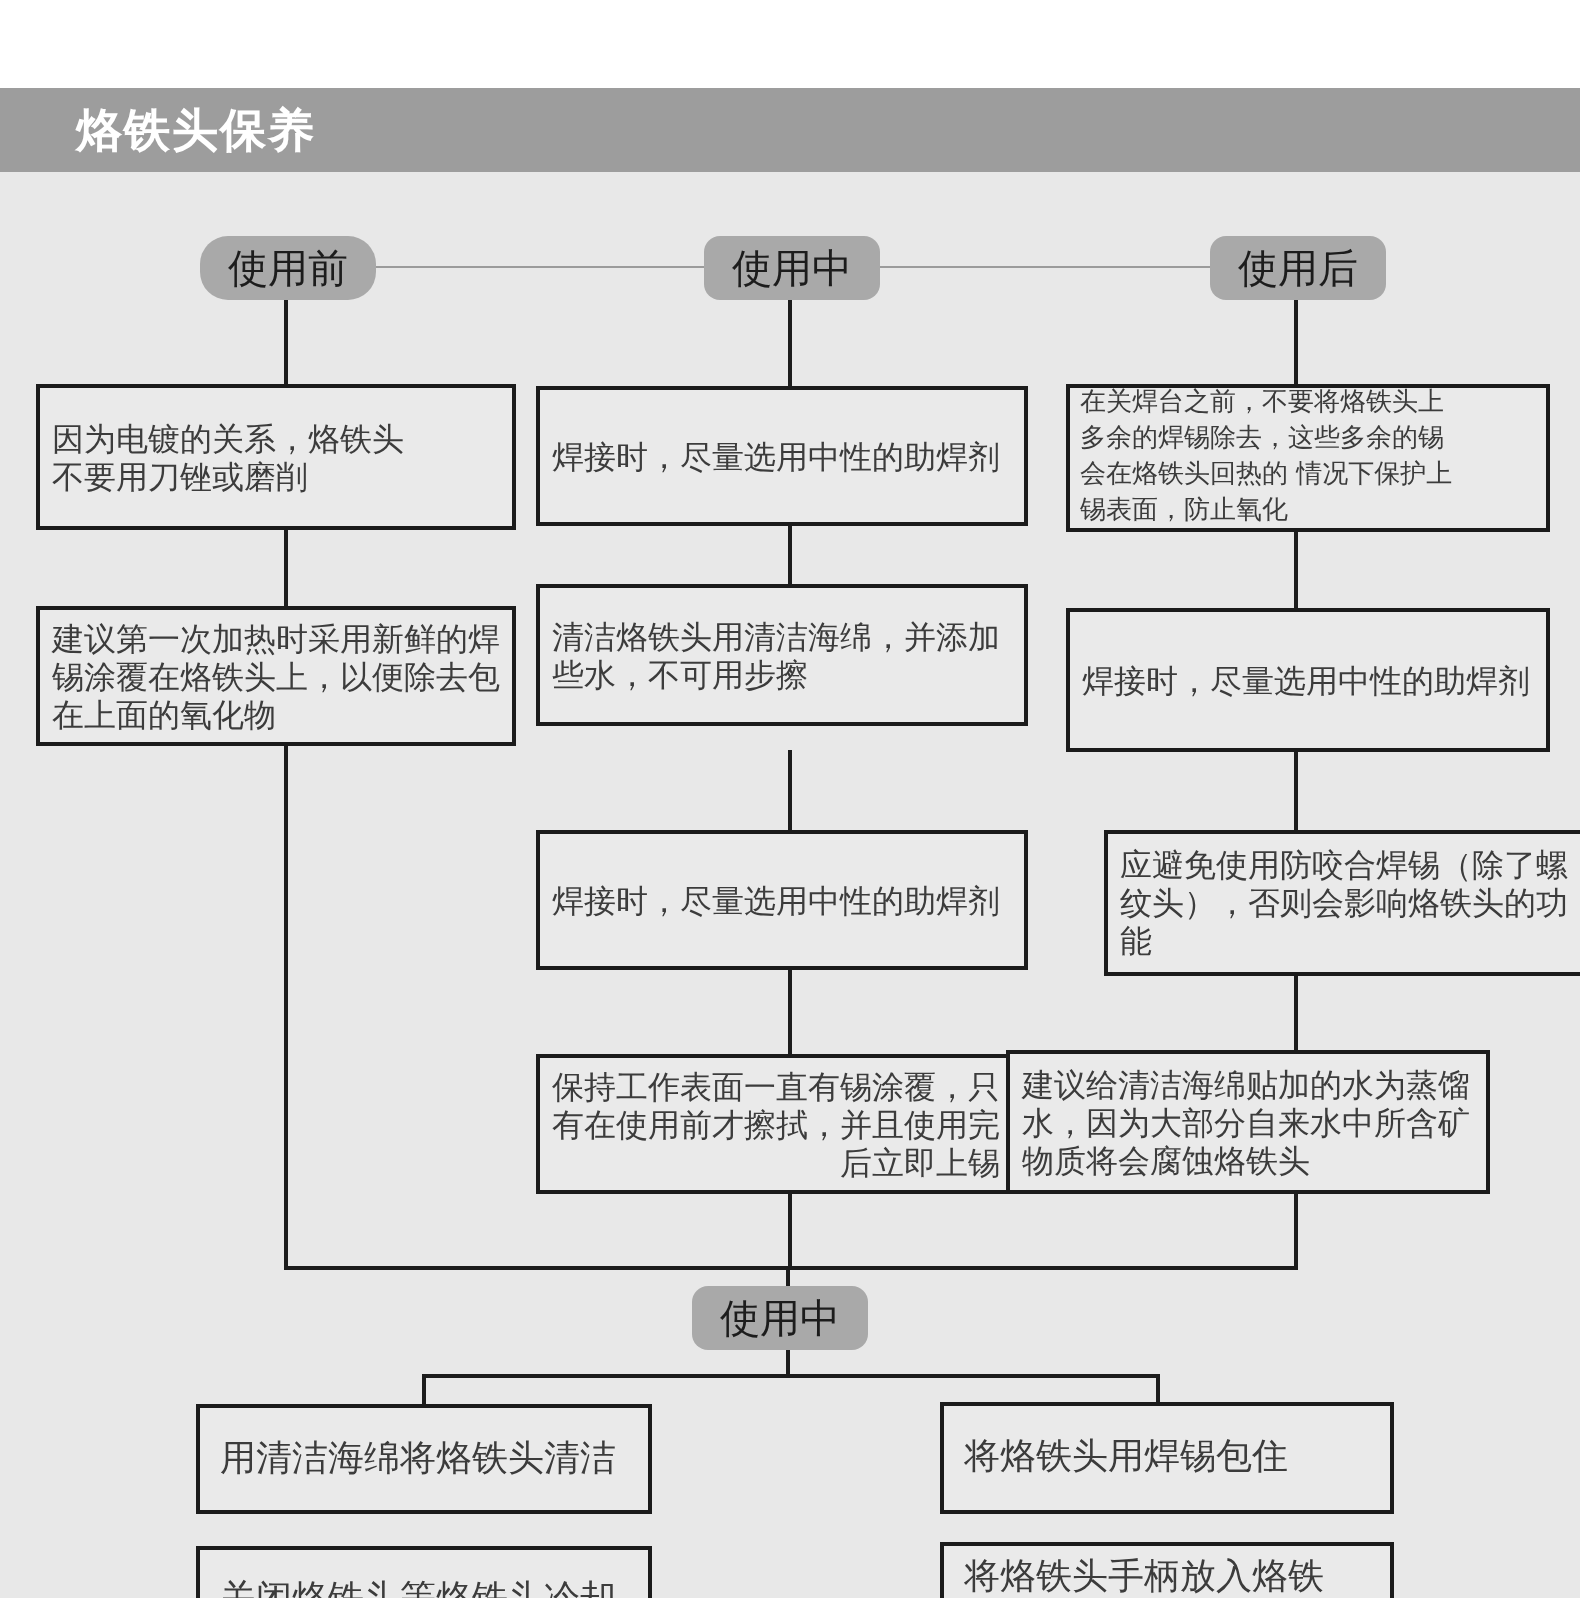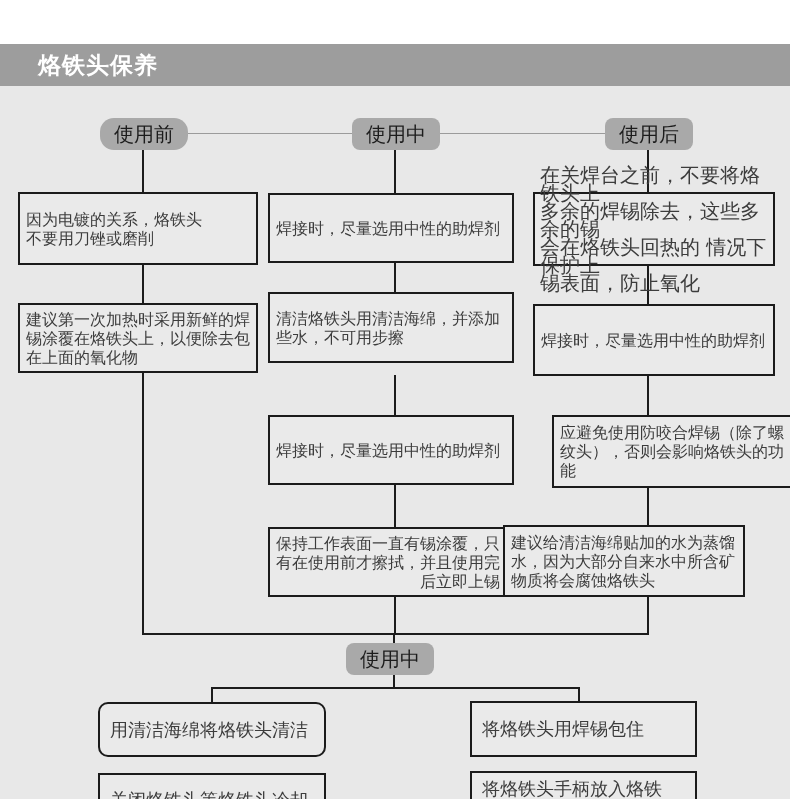--- a/index.html
+++ b/index.html
@@ -25,21 +25,21 @@
   }
   .line{position:absolute;background:#1c1c1c;z-index:1;}
   .line-light{position:absolute;background:#9b9b9b;z-index:1;}
   .flow-box{
     position:absolute;box-sizing:border-box;
     background:#eaeaea;border:2px solid #1b1b1b;
     display:flex;align-items:center;
     color:#3c3c3c;font-size:16px;line-height:19px;
     padding:0 6px;white-space:pre-line;z-index:2;
   }
-  .flow-box.small{font-size:20px;line-height:18px;padding:0 5px;}
+  .flow-box.small{font-size:13px;line-height:18px;padding:0 5px;}
   .flow-box.big{font-size:18px;line-height:22px;padding:0 10px;}
 </style>
 </head>
 <body>
 
 <div class="canvas">
   <div class="page-bg"></div>
 
   <div class="header-bar">
     <div class="page-title">烙铁头保养</div>
@@ -95,18 +95,18 @@
   <div class="flow-box" style="left:533px;top:264px;width:242px;height:72px;">焊接时，尽量选用中性的助焊剂</div>
   <div class="flow-box" style="left:552px;top:375px;width:242px;height:73px;">应避免使用防咬合焊锡（除了螺
 纹头），否则会影响烙铁头的功
 能</div>
   <div class="flow-box" style="left:503px;top:485px;width:242px;height:72px;">建议给清洁海绵贴加的水为蒸馏
 水，因为大部分自来水中所含矿
 物质将会腐蚀烙铁头</div>
 
   <div class="stage-badge" style="left:346px;top:603px;width:88px;">使用中</div>
 
-  <div class="flow-box big" style="left:98px;top:662px;width:228px;height:55px;border-radius:10px;">用清洁海绵将烙铁头清洁</div>
+  <div class="flow-box big" style="left:98px;top:662px;width:228px;height:55px;">用清洁海绵将烙铁头清洁</div>
   <div class="flow-box big" style="left:98px;top:733px;width:228px;height:53px;">关闭烙铁头等烙铁头冷却</div>
   <div class="flow-box big" style="left:470px;top:661px;width:227px;height:56px;">将烙铁头用焊锡包住</div>
   <div class="flow-box big" style="left:470px;top:731px;width:227px;height:58px;">将烙铁头手柄放入烙铁
 支架上</div>
 </div>
 
 </body></html>

